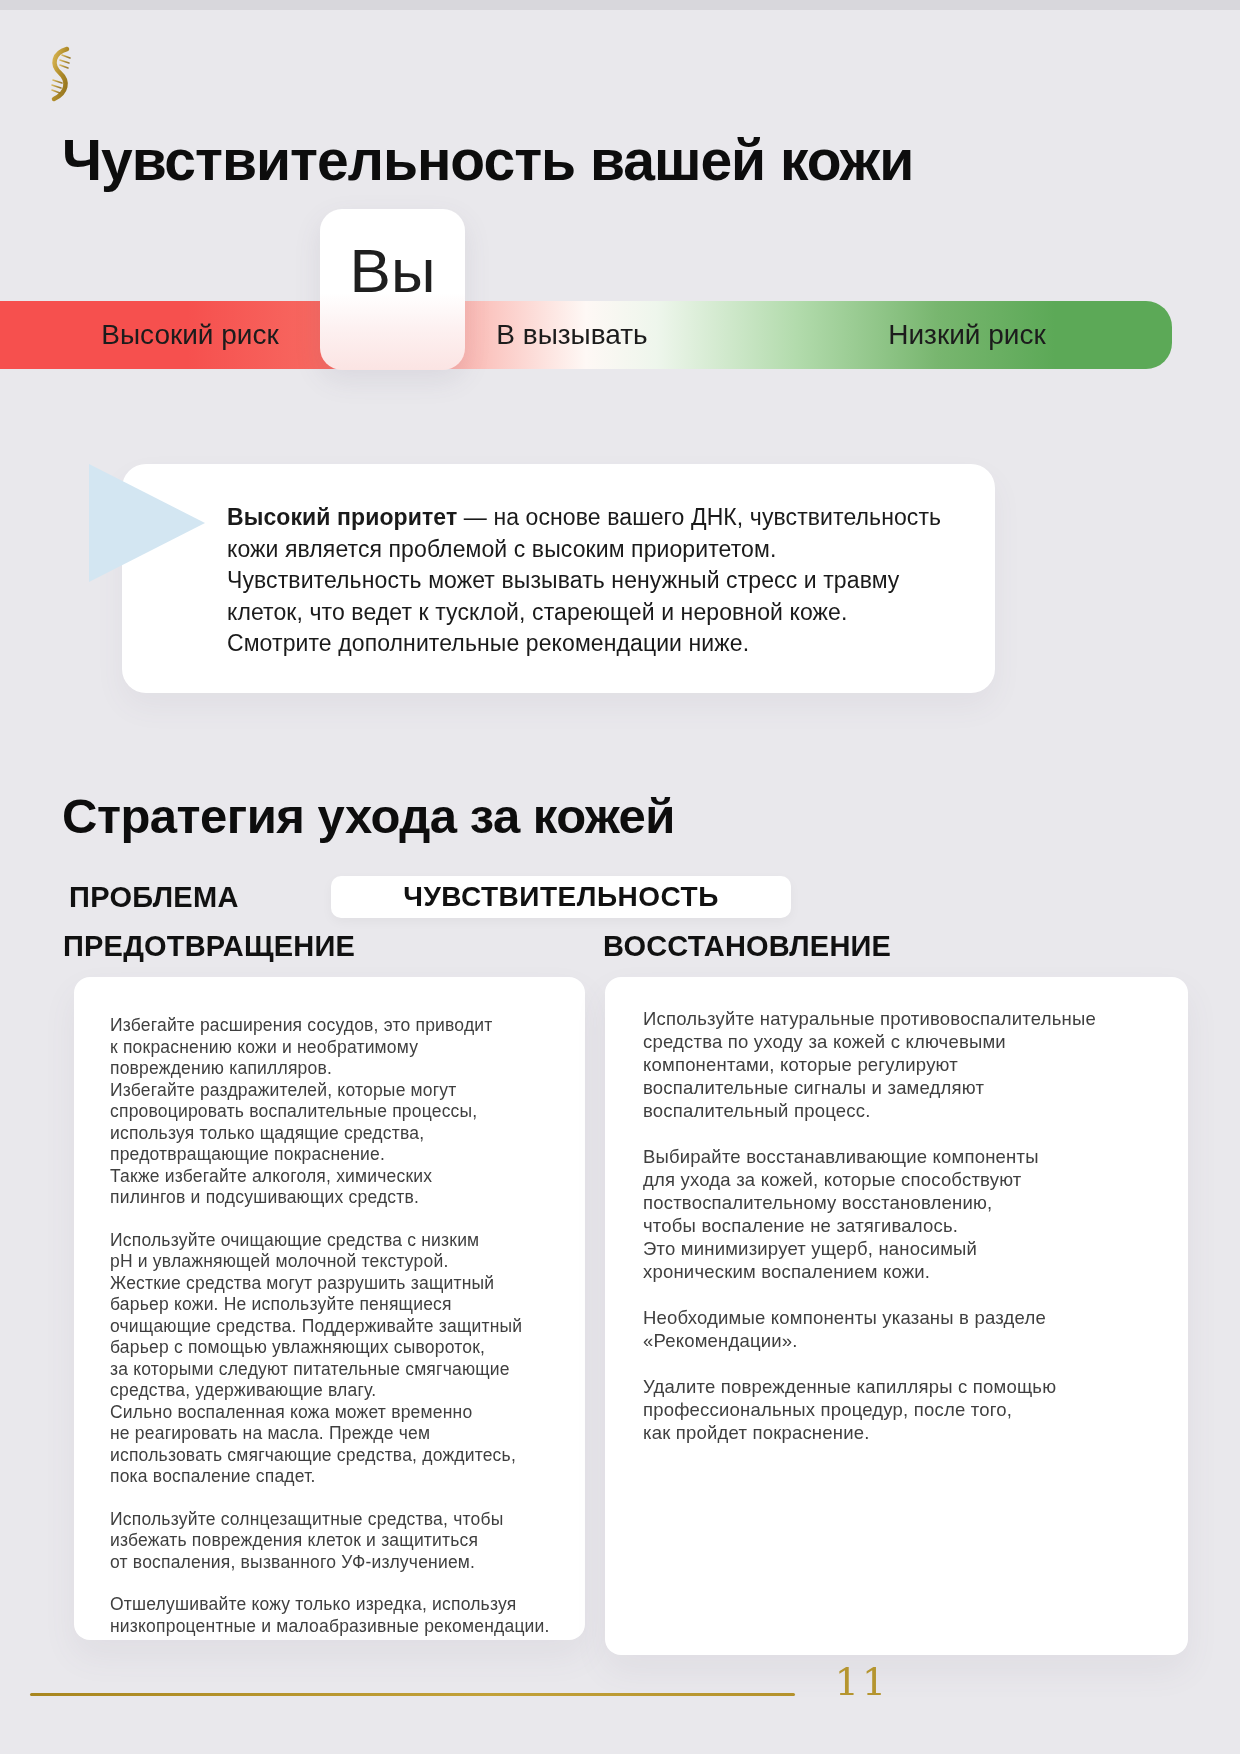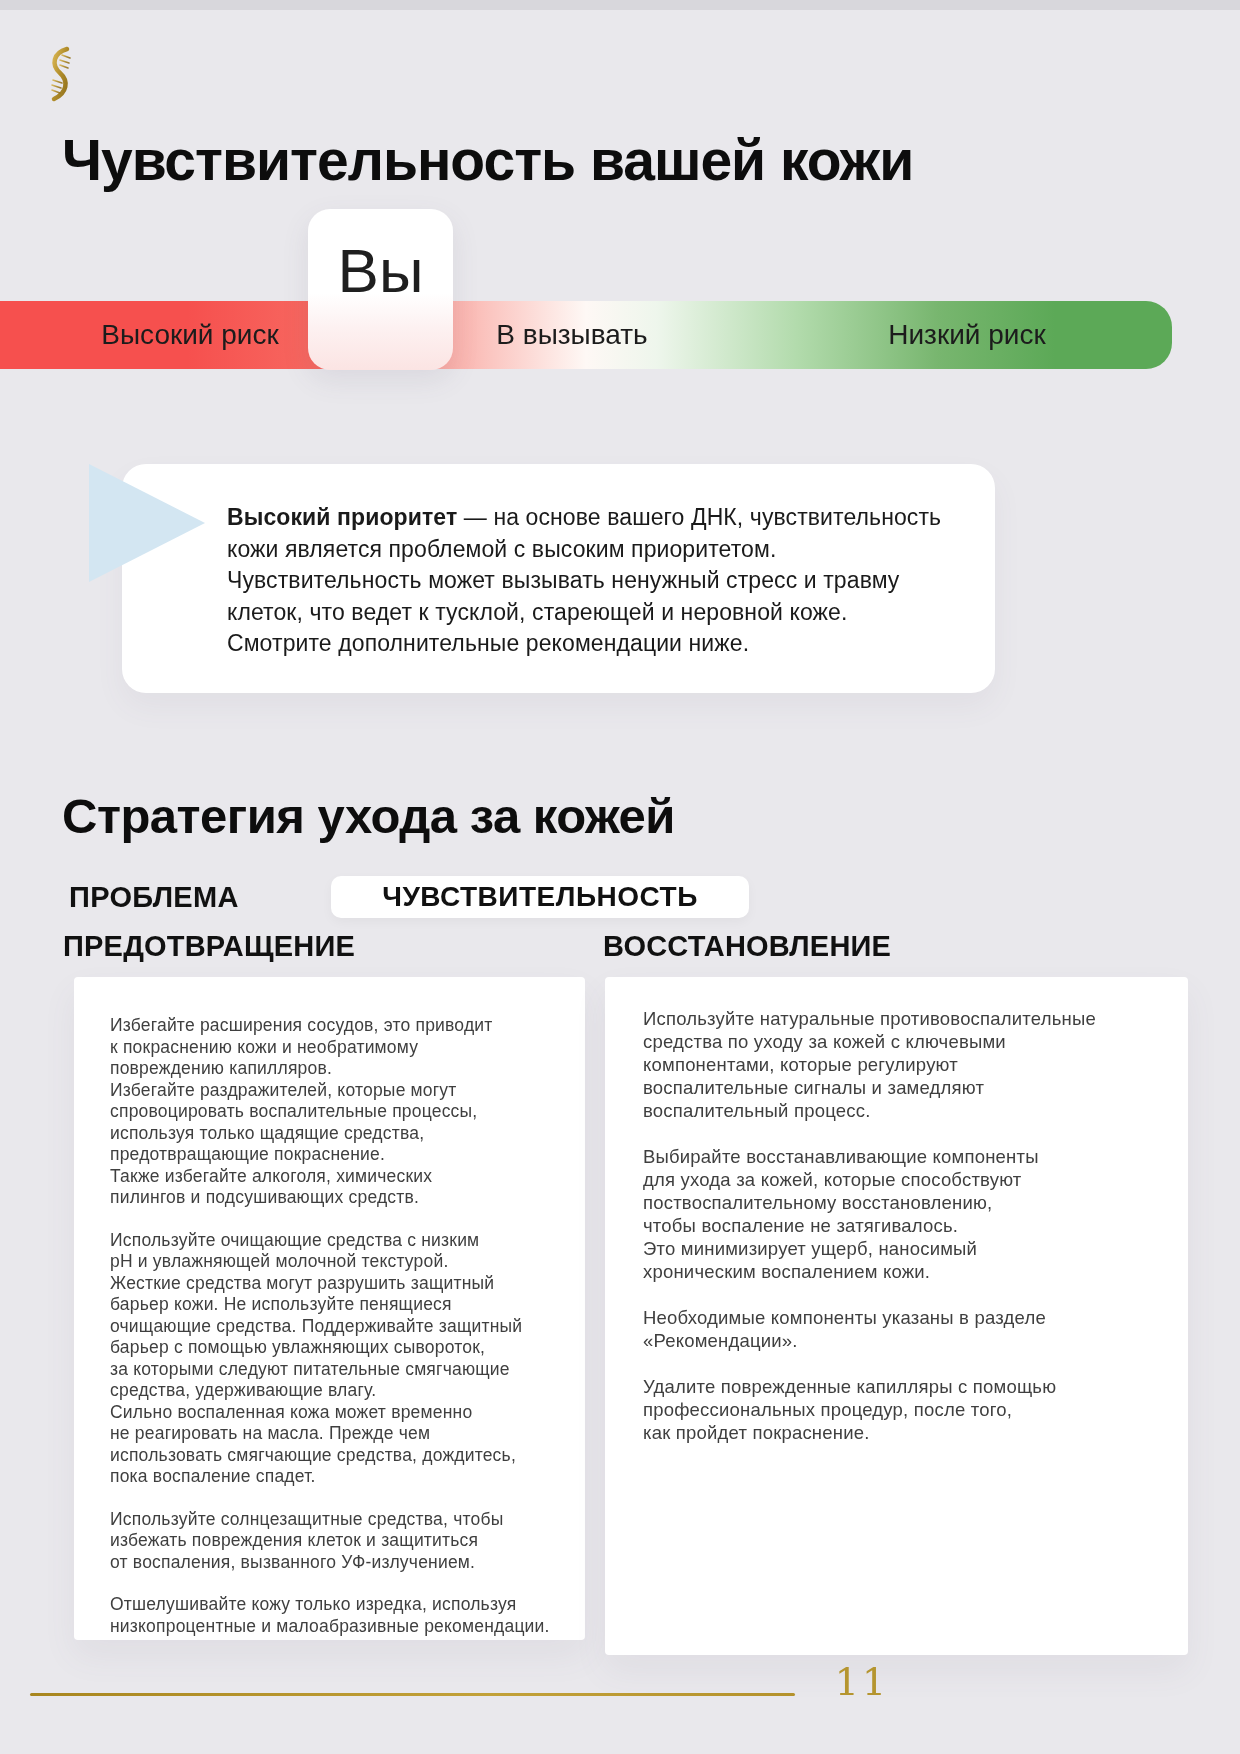--- a/index.html
+++ b/index.html
@@ -25,21 +25,21 @@
     border-radius:0 26px 26px 0;
     background:linear-gradient(90deg,
       #f6504e 0%, #f6504e 16%, #f76a62 28%, #fbc7c2 42%, #fef8f5 50%,
       #eef6ec 56%, #b2dbac 68%, #78b66f 80%, #5ca957 90%, #5ca957 100%);
   }
   .risk-label{
     position:absolute;top:50%;transform:translate(-50%,-50%);
     font-size:28px;color:#1c1c1c;white-space:nowrap;
   }
   .you-card{
-    position:absolute;left:308px;top:199px;width:145px;height:161px;
+    position:absolute;left:320px;top:199px;width:145px;height:161px;
     border-radius:22px;
     background:linear-gradient(180deg,#ffffff 0%,#ffffff 52%,#fdf1f1 74%,#fbe4e3 100%);
     box-shadow:0 10px 28px rgba(90,80,110,.10);
     z-index:3;
     display:flex;justify-content:center;
   }
   .you-label{font-size:62px;font-weight:400;color:#1f1f1f;margin-top:26px;}
   
   .callout{
     position:absolute;left:122px;top:454px;width:873px;height:229px;
@@ -58,35 +58,35 @@
   
   .section-title{
     position:absolute;left:62px;top:778px;
     font-size:49px;font-weight:800;letter-spacing:-0.5px;color:#0d0d0d;
   }
   .problem-label{
     position:absolute;left:69px;top:866px;height:42px;line-height:42px;
     font-size:29px;font-weight:800;color:#111;letter-spacing:.3px;
   }
   .problem-badge{
-    position:absolute;left:331px;top:866px;width:418px;height:42px;
+    position:absolute;left:331px;top:866px;width:460px;height:42px;
     background:#ffffff;border-radius:10px;
     box-shadow:0 4px 12px rgba(0,0,0,.04);
     display:flex;align-items:center;justify-content:center;
   }
   .problem-badge span{font-size:28px;font-weight:700;color:#111;letter-spacing:.5px;}
   .col-heading{
     position:absolute;top:920px;
     font-size:29px;font-weight:800;color:#111;letter-spacing:.2px;
   }
   .col-heading.left{left:63px;}
   .col-heading.right{left:603px;}
   
   .advice-card{
-    position:absolute;top:967px;background:#ffffff;border-radius:4px;
+    position:absolute;top:967px;background:#ffffff;border-radius:16px;
     box-shadow:0 16px 34px rgba(100,90,120,.07);
   }
   .card-prevention{left:74px;width:511px;height:663px;}
   .card-restoration{left:605px;width:583px;height:678px;}
   .card-prevention .card-body{
     padding:38px 26px 0 36px;
     font-size:17.5px;line-height:21.5px;color:#3f3f3f;letter-spacing:.2px;
   }
   .card-restoration .card-body{
     padding:30px 28px 0 38px;

